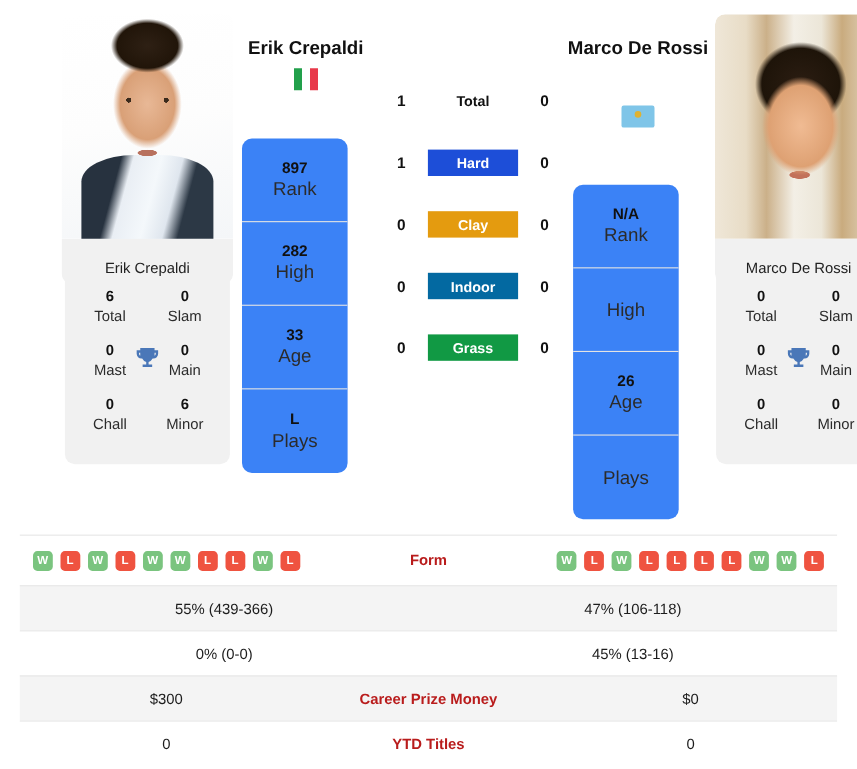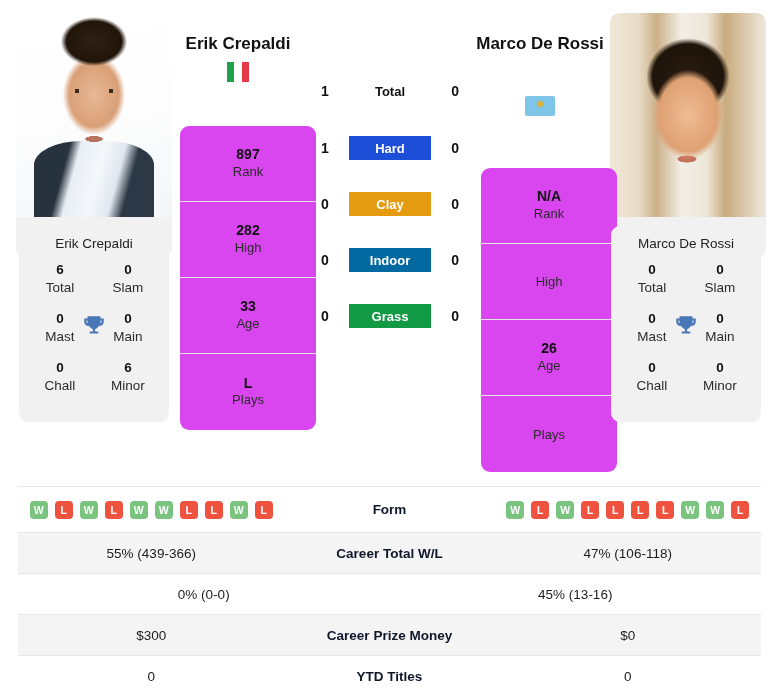--- a/index.html
+++ b/index.html
@@ -3,21 +3,21 @@
 <meta charset="utf-8">
 <style>
   * { box-sizing: border-box; margin: 0; padding: 0; }
   html, body {
     width: 779px; height: 699px;
     background: #ffffff;
     font-family: "Liberation Sans", "DejaVu Sans", sans-serif;
     color: #1d1d1d;
     overflow: hidden;
   }
-  .page { position: relative; width: 779px; height: 699px; }
+  .page { position: relative; width: 779px; height: 699px; padding-left: 40px; }
 
   
   .top { position: relative; height: 470px; width: 779px; }
 
   
   .photo-card {
     position: absolute;
     width: 156px;
     border-radius: 9px;
     overflow: hidden;
@@ -113,36 +113,36 @@
   }
   .flag.ar::after {
     content: ""; position: absolute; left: 12px; top: 5px;
     width: 6px; height: 6px; border-radius: 50%;
     background: #e0b230;
   }
 
   
   .statbox {
     position: absolute;
-    width: 136px;
-    background: #d946ef;
+    width: 96px;
+    background: #3b82f6;
     border-radius: 9px;
     overflow: hidden;
   }
   .statbox.left  { left: 180px; top: 126px; }
   .statbox.right { left: 481px; top: 168px; text-align: center; }
   .statrow {
     height: 76px;
     display: flex; flex-direction: column;
     align-items: center; justify-content: center;
     border-bottom: 1px solid #e4e4e4;
   }
   .statrow:last-child { border-bottom: none; }
   .statrow .v { font-size: 14px; font-weight: 700; color: #111; line-height: 1.25; min-height: 2px; }
-  .statrow .k { font-size: 13px; color: #2b2b2b; line-height: 1.3; }
+  .statrow .k { font-size: 17px; color: #2b2b2b; line-height: 1.3; }
 
   
   .h2h { position: absolute; left: 310px; top: 62px; width: 160px; }
   .h2h-row {
     position: relative;
     height: 56px;
     display: flex; align-items: center; justify-content: center;
   }
   .h2h-row.total { height: 58px; }
   .h2h-num {
@@ -198,21 +198,21 @@
     flex: 1 1 0;
     text-align: center;
     font-size: 13.5px;
     color: #1d1d1d;
   }
   .trow2 .cell-c {
     width: 210px;
     text-align: center;
     font-size: 13.5px;
     font-weight: 700;
-    color: #0f172a;
+    color: #b91c1c;
   }
   .formrow { height: 46px; }
   .badges { display: flex; gap: 7px; justify-content: center; }
   .badge {
     width: 18px; height: 18px;
     border-radius: 4px;
     display: flex; align-items: center; justify-content: center;
     font-size: 10.5px; font-weight: 700; color: #ffffff;
   }
   .badge.W { background: #7ac47f; }
@@ -413,21 +413,20 @@
             <span class="badge L">L</span>
             <span class="badge L">L</span>
             <span class="badge W">W</span>
             <span class="badge W">W</span>
             <span class="badge L">L</span>
           </div>
         </div>
       </div>
       <div class="trow2 shade">
         <div class="cell-l">55% (439-366)</div>
-        <div class="cell-c">Career Total W/L</div>
         <div class="cell-r">47% (106-118)</div>
       </div>
       <div class="trow2">
         <div class="cell-l">0% (0-0)</div>
         <div class="cell-r">45% (13-16)</div>
       </div>
       <div class="trow2 shade">
         <div class="cell-l">$300</div>
         <div class="cell-c">Career Prize Money</div>
         <div class="cell-r">$0</div>

